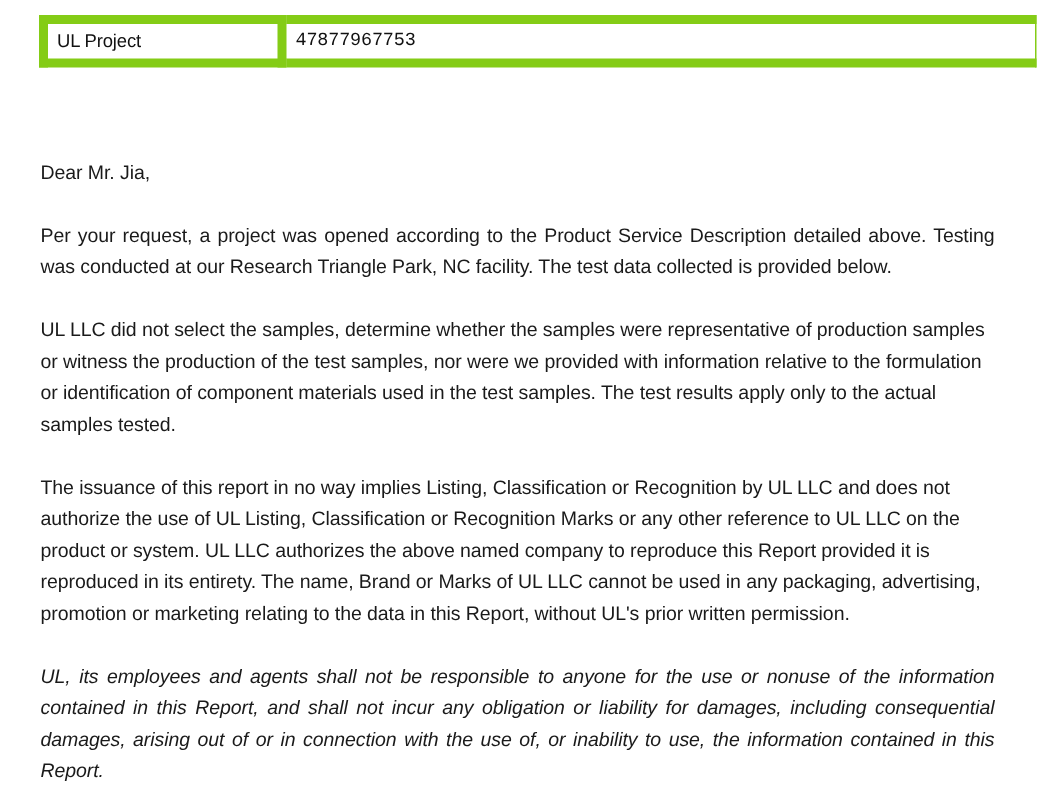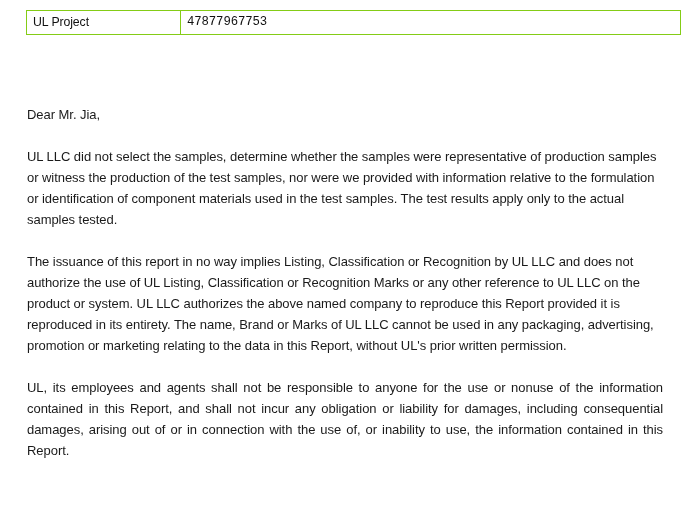--- a/index.html
+++ b/index.html
@@ -28,21 +28,21 @@
     position: absolute;
     left: 26px;
     top: 10px;
     width: 632px;
     border-collapse: collapse;
     table-layout: fixed;
     font-size: 12.3px;
     line-height: 1.48;
   }
   .info-table td {
-    border: 1px solid #84cc16;
+    border: 6px solid #84cc16;
     padding: 2px 5px 3px 6px;
     vertical-align: top;
     color: #111111;
     letter-spacing: -0.1px;
   }
   .info-table td.label-cell {
     width: 142px;
   }
   .info-table td.value-cell {
     width: 488px;
@@ -71,36 +71,38 @@
     text-justify: inter-word;
   }
   .letter p.plain {
     text-align: left;
   }
   .letter p.salutation {
     margin-bottom: 21px;
   }
   .letter p:last-child {
     margin-bottom: 0;
+    font-style: italic;
   }
 </style>
 </head>
 <body>
 
 <div class="page">
 
   <table class="info-table">
     <tbody>
       <tr class="row-project">
         <td class="label-cell">UL Project</td>
         <td class="value-cell">47877967753</td>
       </tr>
     </tbody>
   </table>
 
   <div class="letter">
     <p class="salutation plain">Dear Mr. Jia,</p>
+    <p class="justify">Per your request, a project was opened according to the Product Service Description detailed above.  Testing was conducted at our Research Triangle Park, NC facility.  The test data collected is provided below.</p>
     <p class="plain">UL LLC did not select the samples, determine whether the samples were representative of production samples or witness the production of the test samples, nor were we provided with information relative to the formulation or identification of component materials used in the test samples.  The test results apply only to the actual samples tested.</p>
     <p class="plain">The issuance of this report in no way implies Listing, Classification or Recognition by UL LLC and does not authorize the use of UL Listing, Classification or Recognition Marks or any other reference to UL LLC on the product or system.  UL LLC authorizes the above named company to reproduce this Report provided it is reproduced in its entirety.  The name, Brand or Marks of UL LLC cannot be used in any packaging, advertising, promotion or marketing relating to the data in this Report, without UL's prior written permission.</p>
     <p class="justify">UL, its employees and agents shall not be responsible to anyone for the use or nonuse of the information contained in this Report, and shall not incur any obligation or liability for damages, including consequential damages, arising out of or in connection with the use of, or inability to use, the information contained in this Report.</p>
   </div>
 
 </div>
 
 </body></html>

